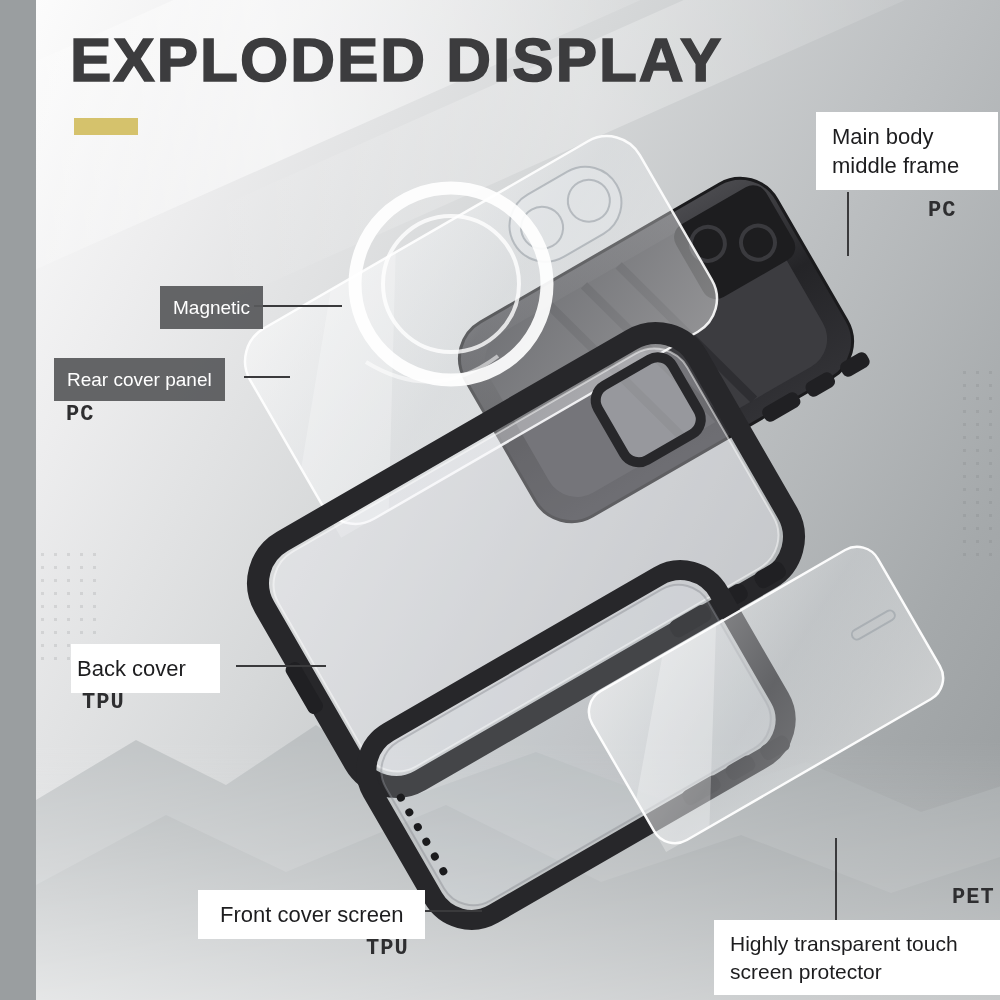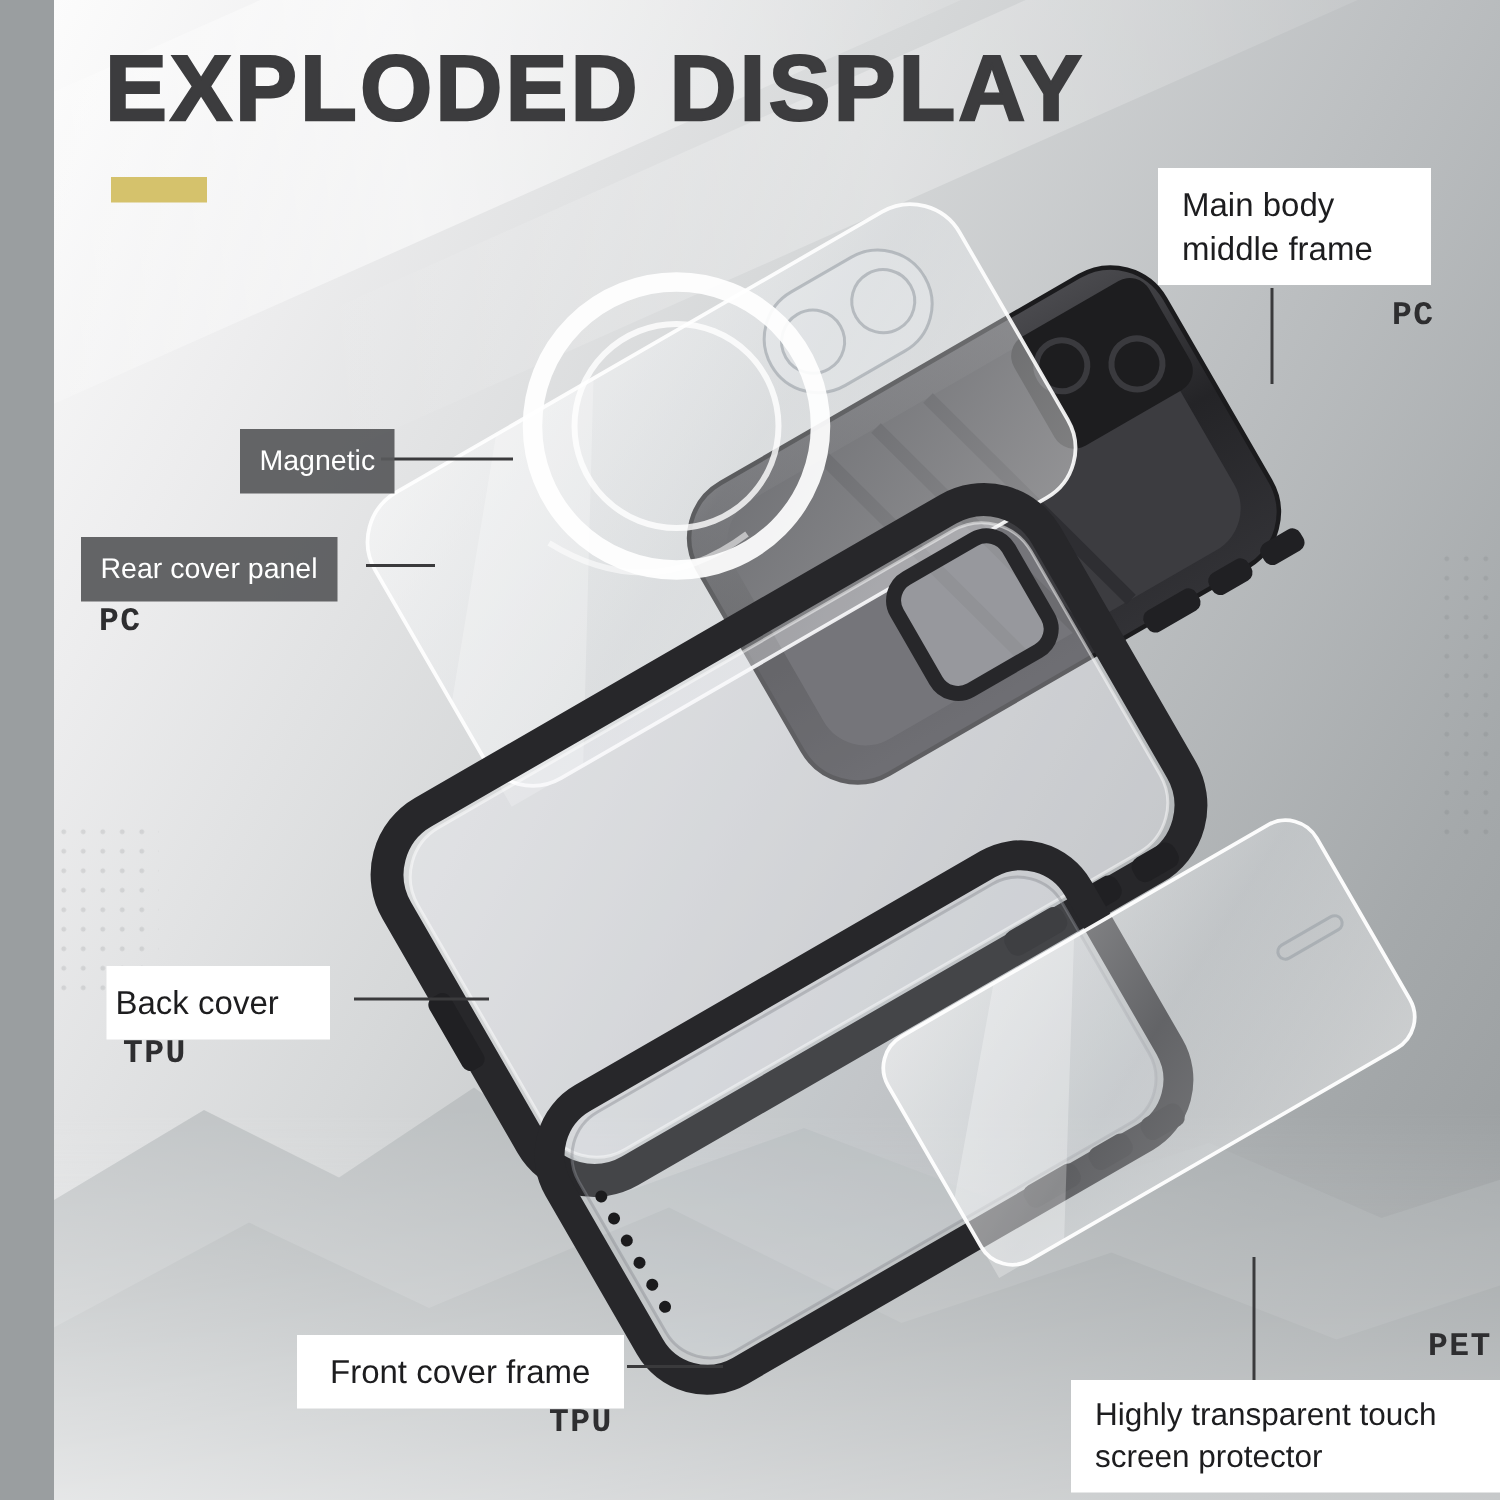--- a/index.html
+++ b/index.html
@@ -23,21 +23,21 @@
 
   .page-title { position:absolute; left:34px; top:24px; font-size:62px; font-weight:bold;
     letter-spacing:2px; color:#3c3c3e; -webkit-text-stroke:1.5px #3c3c3e; white-space:nowrap; }
   .accent-bar { position:absolute; left:38px; top:118px; width:64px; height:17px; background:#d5c26c; }
 
   .label { position:absolute; font-size:22px; color:#1d1d1f; background:#ffffff;
     padding:10px 16px; line-height:1.32; }
   .label.dark { background:rgba(88,89,91,0.93); color:#ffffff; font-size:19px; padding:9px 13px; }
   .material { position:absolute; font-weight:bold; font-size:22px; color:#2e2e30; letter-spacing:1px;font-family:Liberation Mono, monospace; }
 
-  .lbl-main-body { left:736px; top:112px; width:182px; }
+  .lbl-main-body { left:780px; top:112px; width:182px; }
   .mat-main-body { left:892px; top:198px; }
   .lbl-magnetic  { left:124px; top:286px; }
   .lbl-rear      { left:18px;  top:358px; }
   .mat-rear      { left:30px;  top:402px; }
   .lbl-back      { left:35px;  top:644px; padding:10px 34px 10px 6px; }
   .mat-back      { left:46px;  top:690px; }
   .lbl-front     { left:162px; top:890px; padding:10px 22px; }
   .mat-front     { left:330px; top:936px; }
   .lbl-protector { left:678px; top:920px; width:324px; font-size:21px; }
   .mat-protector { left:916px; top:885px; }
@@ -161,19 +161,19 @@
   <div class="material mat-main-body">PC</div>
 
   <div class="label dark lbl-magnetic">Magnetic</div>
 
   <div class="label dark lbl-rear">Rear cover panel</div>
   <div class="material mat-rear">PC</div>
 
   <div class="label lbl-back">Back cover</div>
   <div class="material mat-back">TPU</div>
 
-  <div class="label lbl-front">Front cover frame</div>
+  <div class="label lbl-front">Front cover screen</div>
   <div class="material mat-front">TPU</div>
 
   <div class="label lbl-protector">Highly transparent touch screen protector</div>
   <div class="material mat-protector">PET</div>
 
 </div>
 
 </body></html>

